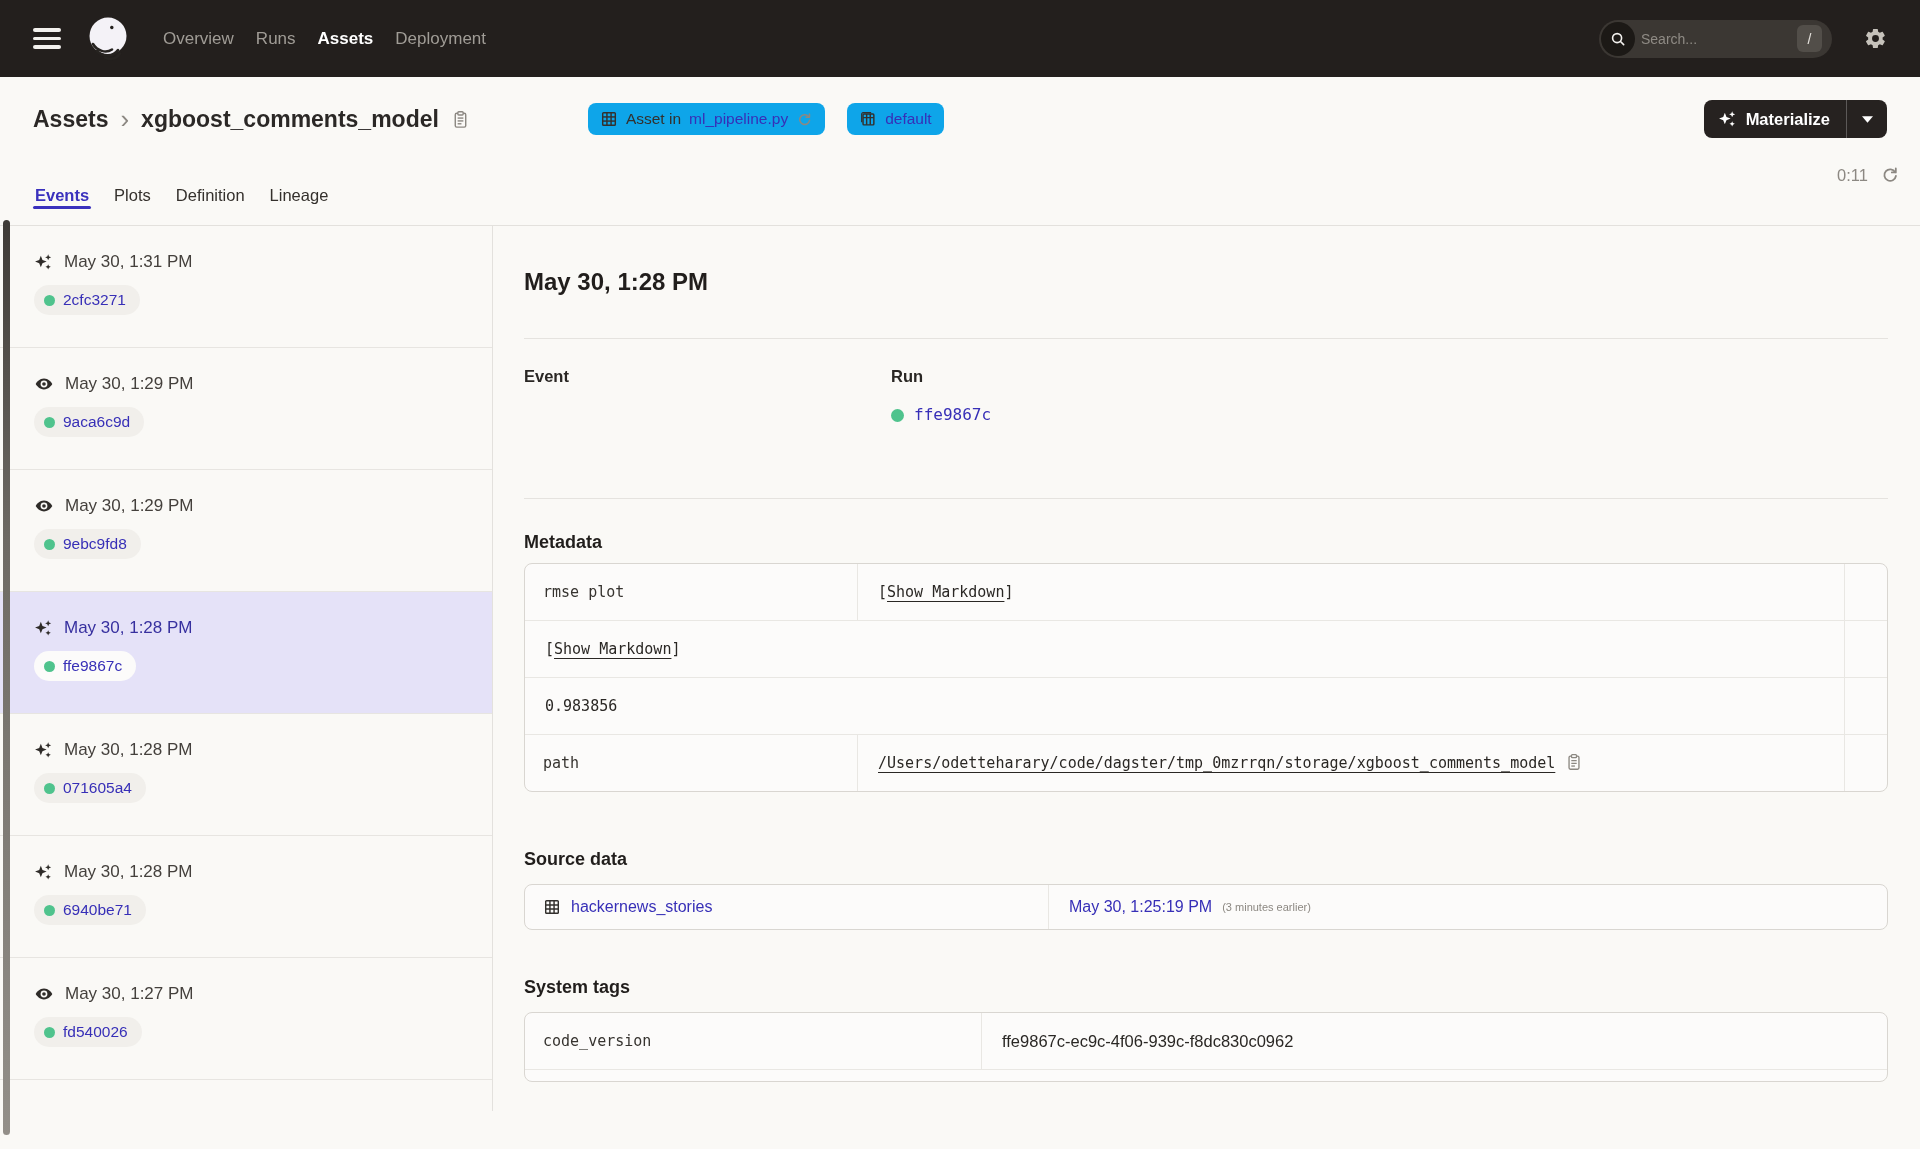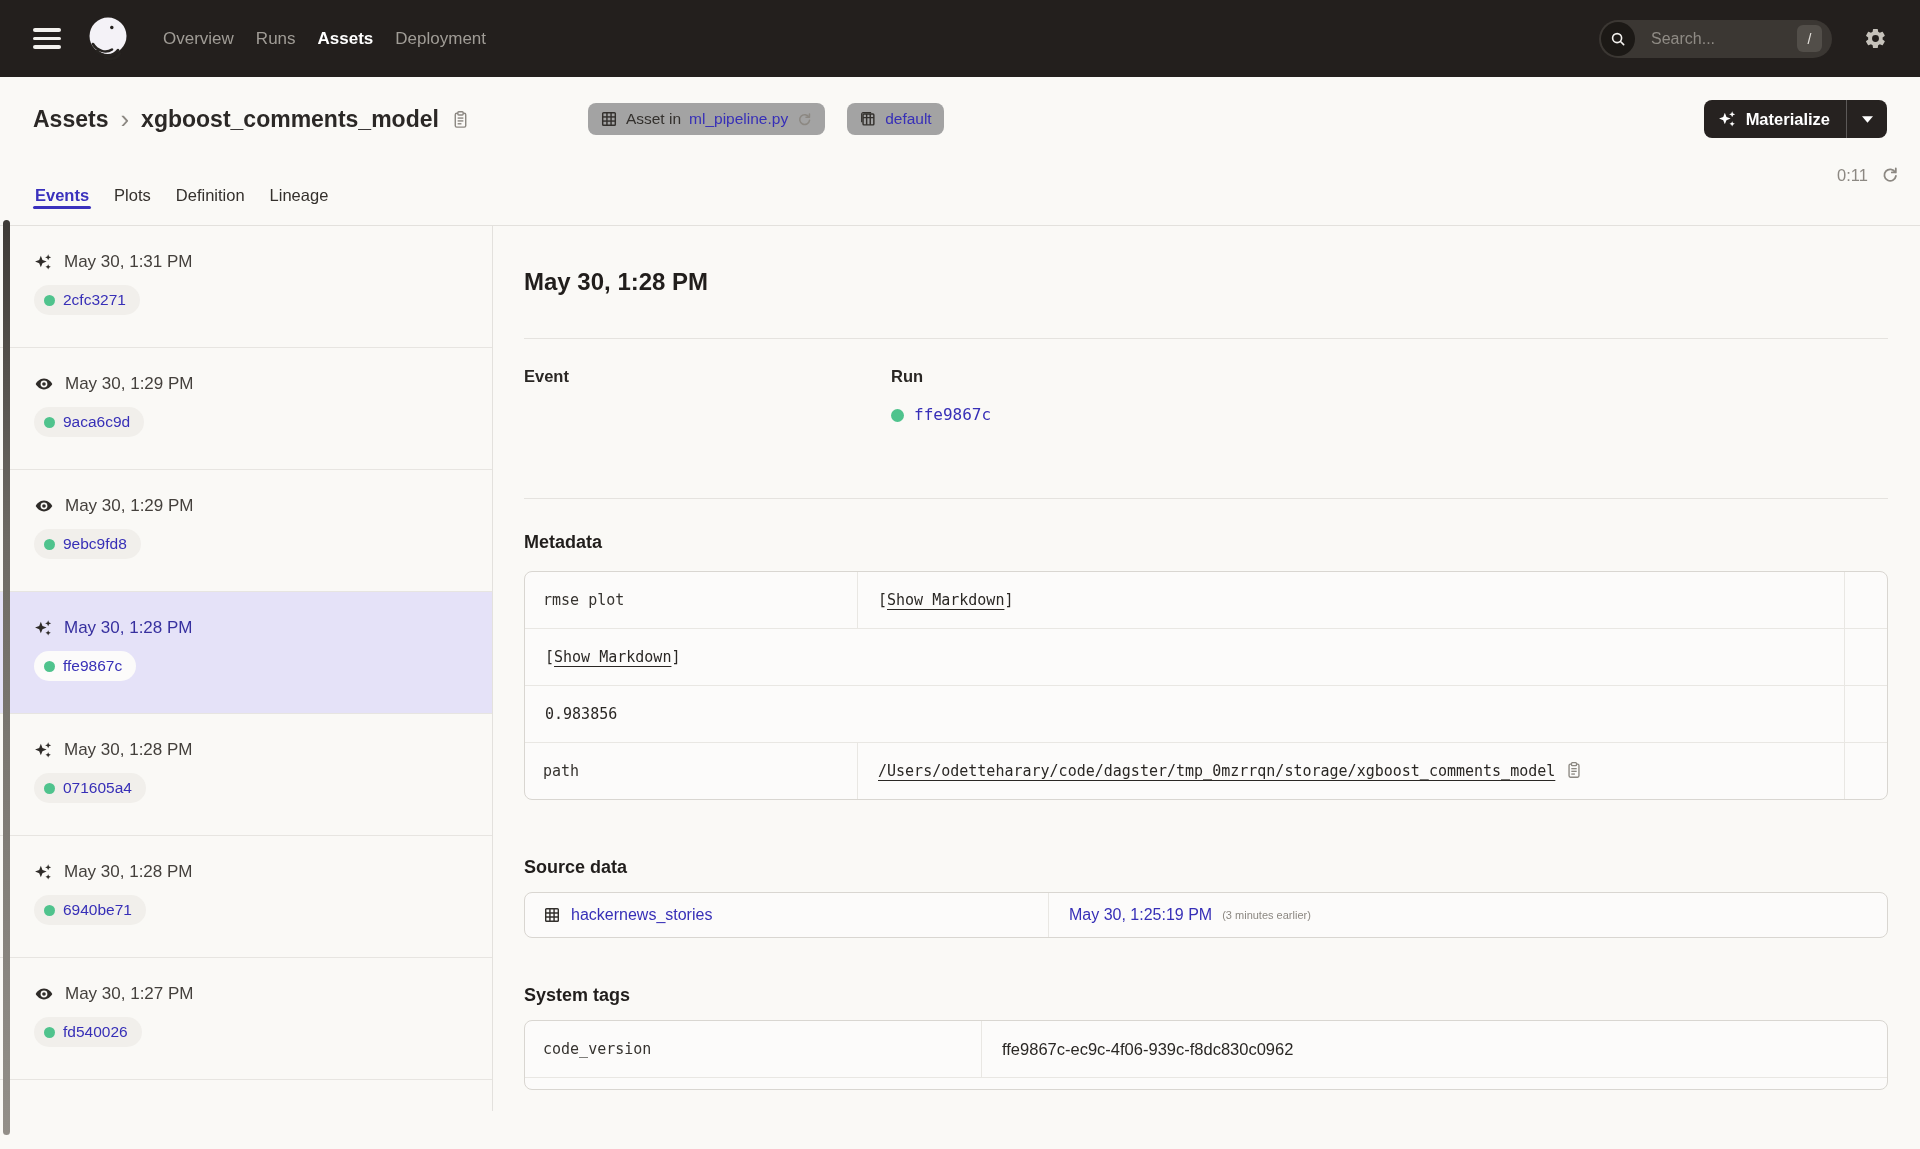--- a/index.html
+++ b/index.html
@@ -22,38 +22,38 @@
   .nav-link { font-size:17px; color:#a09c96; font-weight:500; text-decoration:none; cursor:pointer; }
   .nav-link.active { color:#ffffff; font-weight:700; }
   .searchbox {
     margin-left:auto; width:233px; height:38px; border-radius:19px;
     background:#3b3733; display:flex; align-items:center; cursor:text; position:relative;
   }
   .search-circle {
     width:34px; height:34px; border-radius:50%; background:#1c1916;
     margin-left:2px; display:flex; align-items:center; justify-content:center;
   }
-  .search-ph { margin-left:16px; font-size:16px; color:#8f8b85;text-align:center; }
+  .search-ph { margin-left:6px; font-size:14px; color:#8f8b85;text-align:center; }
   .slash-key {
     position:absolute; right:10px; width:25px; height:27px; border-radius:6px;
     background:#524e49; color:#e8e5e0; font-size:14px;
     display:flex; align-items:center; justify-content:center;
   }
   .gear { margin-left:32px; cursor:pointer; }
 
   
   .page-header { padding:0 33px; }
   .header-row1 { display:flex; align-items:center; margin-top:22px; height:40px; }
   .crumb { font-size:23px; font-weight:600; color:#2b2826; }
   .crumb.parent { cursor:pointer; }
   .crumb-sep { font-size:26px; color:#8c8882; margin:0 12px; line-height:20px; }
   .icon-btn { margin-left:12px; cursor:pointer; color:#8c8882; }
   .pill-badge {
     display:inline-flex; align-items:center; gap:8px;
-    background:#a3a3a3; border-radius:8px; padding:7px 12px;
+    background:#0ea5e9; border-radius:8px; padding:7px 12px;
     font-size:15.5px; color:#33302d; white-space:nowrap;
   }
   .pill-badge.asset-in { margin-left:118px; }
   .pill-badge.group { margin-left:22px; }
   .indigo { color:#372fb7; text-decoration:none; cursor:pointer; }
   .refresh-sm { color:#8c8882; cursor:pointer; }
   .spacer { flex:1; }
   .materialize-btn {
     display:flex; align-items:stretch; background:#262220; border-radius:8px;
     height:38px; color:#fff; cursor:pointer; overflow:hidden;
@@ -113,21 +113,21 @@
   .mono { font-family:"DejaVu Sans Mono", monospace; }
   .run-link { font-size:16px; }
   .job-dash { color:#6b6762; }
 
   .section-heading { font-size:18px; font-weight:700; color:#211e1c; line-height:26px; }
   .h-meta { margin-top:30px; }
   .h-src  { margin-top:54px; }
   .h-tags { margin-top:44px; }
 
   .data-table {
-    margin-top:16px; border:1px solid #d9d6d1; border-radius:8px; background:#fcfbfa;
+    margin-top:8px; border:1px solid #d9d6d1; border-radius:8px; background:#fcfbfa;
     overflow:hidden;
   }
   .data-table.src { margin-top:12px; }
   .data-table.tags { margin-top:12px; }
   .dt-row { display:flex; border-top:1px solid #e9e7e3; }
   .dt-row:first-child { border-top:none; }
   .dt-key {
     width:333px; padding:16px 18px; font-family:"DejaVu Sans Mono", monospace;
     font-size:15px; color:#36332f; line-height:24px; border-right:1px solid #e9e7e3;
     white-space:pre-line;

